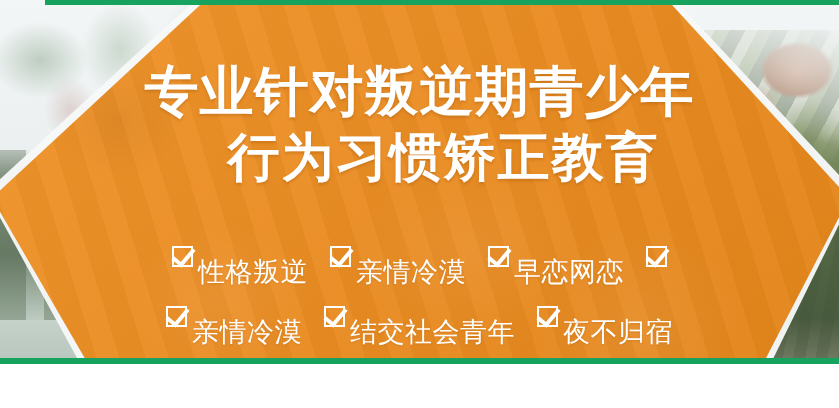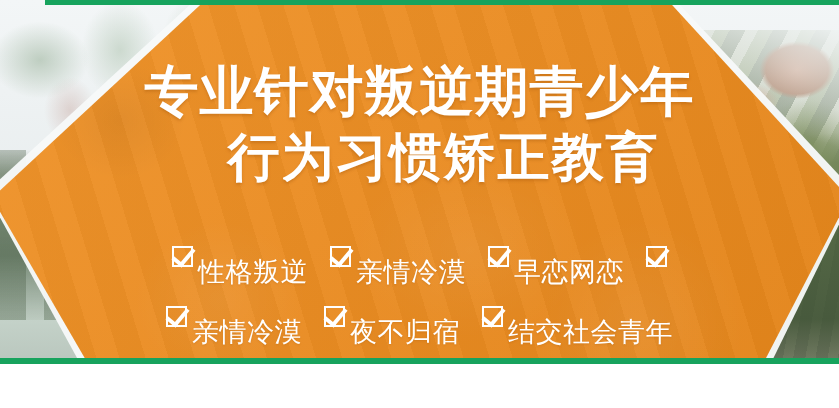--- a/index.html
+++ b/index.html
@@ -246,22 +246,22 @@
       </div>
     </div>
 
     <div class="check-row">
       <div class="check-item">
         <span class="check-box"></span>
         <span class="check-label">亲情冷漠</span>
       </div>
       <div class="check-item">
         <span class="check-box"></span>
+        <span class="check-label">结交社会青年</span>
+      </div>
+      <div class="check-item">
+        <span class="check-box"></span>
         <span class="check-label">夜不归宿</span>
-      </div>
-      <div class="check-item">
-        <span class="check-box"></span>
-        <span class="check-label">结交社会青年</span>
       </div>
     </div>
 
   </div>
 </div>
 
 </body></html>

